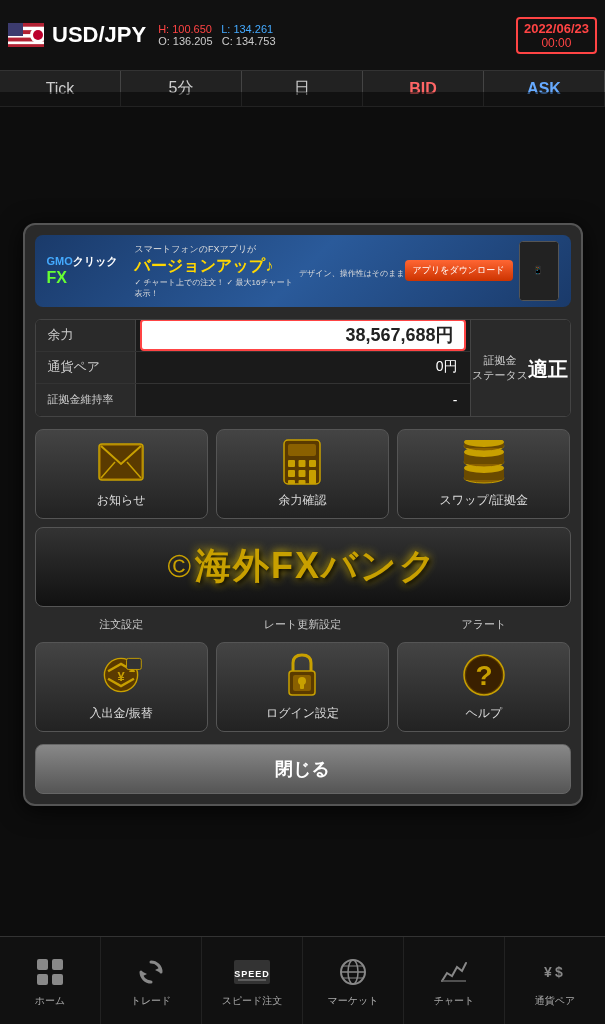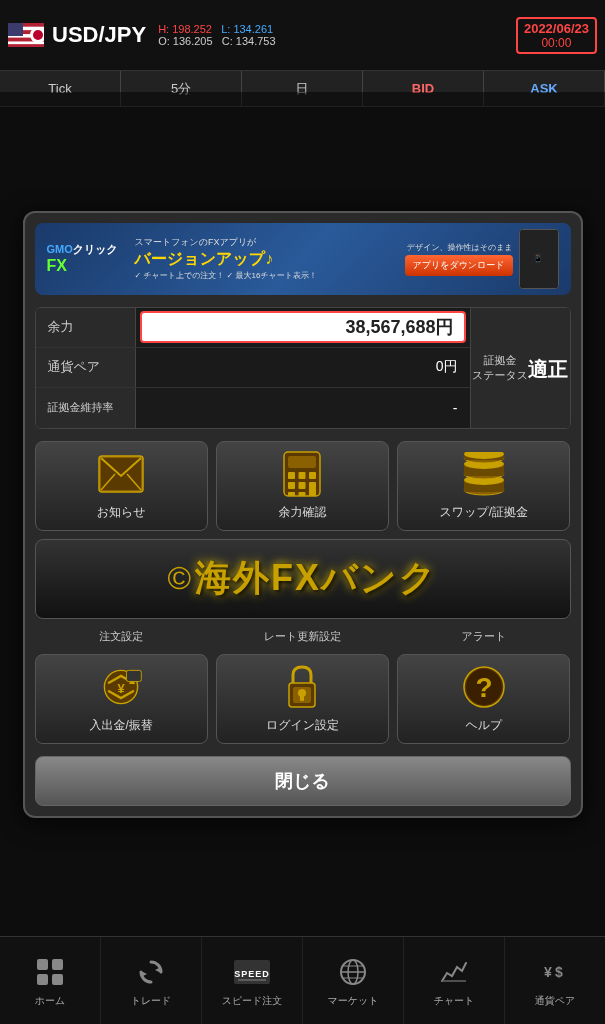--- a/index.html
+++ b/index.html
@@ -59,21 +59,21 @@
       display: flex;
       height: 36px;
       border-bottom: 1px solid #444;
     }
     .tab-item {
       flex: 1;
       display: flex;
       align-items: center;
       justify-content: center;
       color: #ccc;
-      font-size: 13px;
+      font-size: 16px;
       border-right: 1px solid #444;
       cursor: pointer;
     }
     .tab-item.bid { color: #f66; font-weight: bold; }
     .tab-item.ask { color: #6af; font-weight: bold; }
 
     
     .modal-overlay {
       position: absolute;
       top: 92px;
@@ -146,21 +146,21 @@
       overflow: hidden;
       display: flex;
     }
     .account-left {
       flex: 1;
     }
     .account-row {
       display: flex;
       align-items: center;
       border-bottom: 1px solid #333;
-      height: 40px;
+      height: 32px;
     }
     .account-row:last-child { border-bottom: none; }
     .account-label {
       color: #ccc;
       font-size: 13px;
       padding: 0 12px;
       width: 100px;
       background: #2a2a2a;
       height: 100%;
       display: flex;
@@ -343,21 +343,21 @@
       <rect y="21.14" width="36" height="2.86" fill="#B22234"></rect>
       <rect width="15" height="13" fill="#3C3B6E"></rect>
 
       <circle cx="30" cy="12" r="8" fill="#fff"></circle>
       <circle cx="30" cy="12" r="5" fill="#BC002D"></circle>
     </svg>
   </div>
   <div class="header-pair">USD/JPY</div>
   <div class="header-prices">
     <div>
-      <span class="high">H: 198.252</span>
+      <span class="high">H: 100.650</span>
       &nbsp;
       <span class="low">L: 134.261</span>
     </div>
     <div>
       <span style="color:#ccc;">O: 136.205</span>
       &nbsp;
       <span style="color:#ccc;">C: 134.753</span>
     </div>
   </div>
   <div class="header-date-box">
@@ -384,21 +384,21 @@
           <span class="fx-green" style="font-size:16px;font-weight:900;color:#66ff33;">FX</span>
         </div>
       </div>
       <div class="banner-text">
         <div class="sub">スマートフォンのFXアプリが</div>
         <div class="main-text">バージョンアップ♪</div>
         <div class="features">
           <span>✓ チャート上での注文！</span>&nbsp;<span>✓ 最大16チャート表示！</span>
         </div>
       </div>
-      <div style="display:flex;flex-direction:column;align-items:flex-end;min-width:90px;">
+      <div style="display:flex;flex-direction:row;align-items:flex-end;min-width:90px;">
         <div style="color:#ddd;font-size:8px;margin-bottom:2px;">デザイン、操作性はそのまま</div>
         <div class="banner-dl-btn">アプリをダウンロード</div>
       </div>
       <div class="banner-phone">
         <div style="background:#222;width:100%;height:100%;border-radius:3px;display:flex;align-items:center;justify-content:center;">
           <div style="color:#4af;font-size:8px;text-align:center;line-height:1.2;">📱</div>
         </div>
       </div>
     </div>
 

